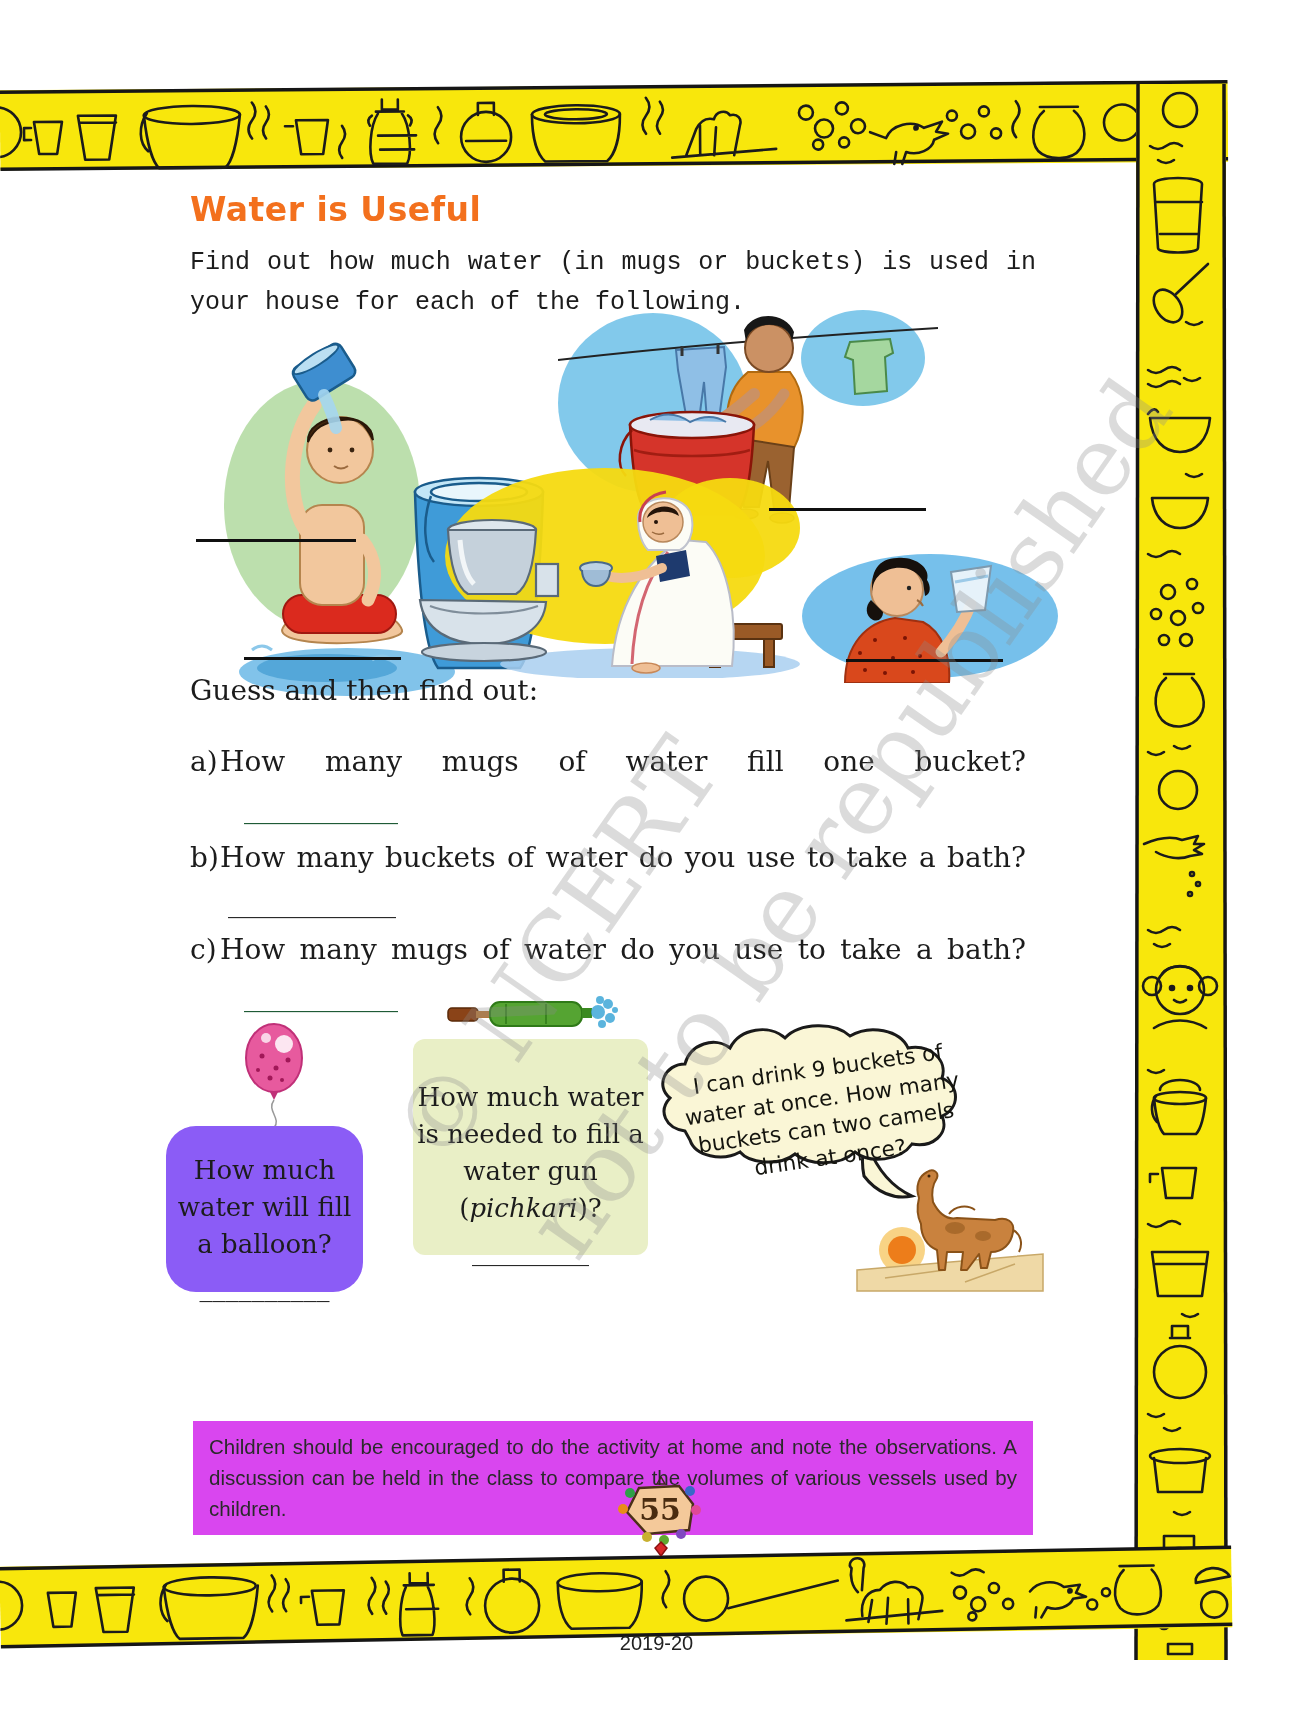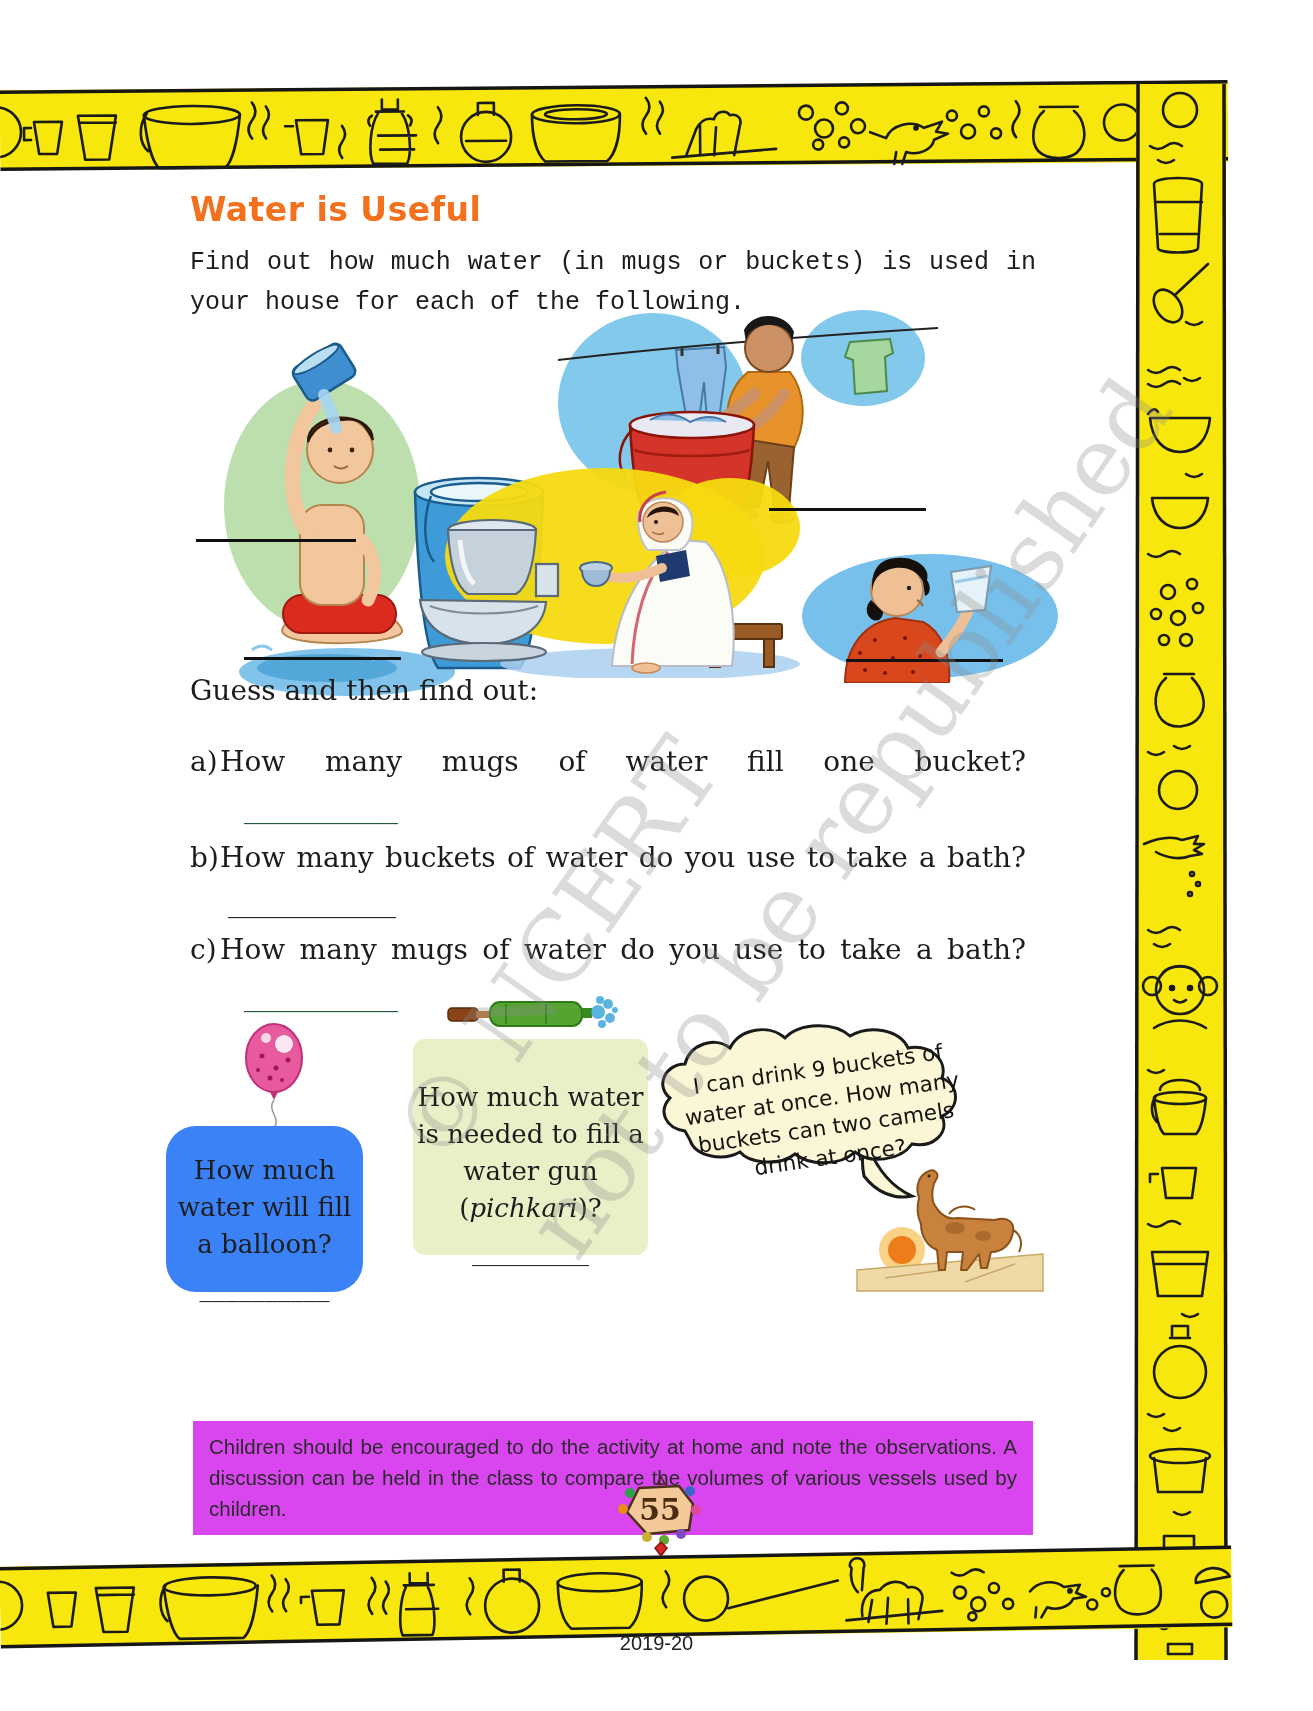--- a/index.html
+++ b/index.html
@@ -19,21 +19,21 @@
   #q-a{top:740px;} #q-b{top:836px;} #q-c{top:928px;}
   .blank{position:absolute;font-size:28px;color:#14532d;}
   #blank-a{left:244px;top:792px;} #blank-c{left:244px;top:980px;}
   .inline-blank{margin-left:8px;}
   .ans-line{position:absolute;height:0;border-top:3px solid #101010;}
   #line1{left:196px;top:539px;width:160px;}
   #line2{left:769px;top:508px;width:157px;}
   #line3{left:244px;top:657px;width:157px;}
   #line4{left:846px;top:659px;width:157px;}
   .rbox{position:absolute;text-align:center;font-size:26px;line-height:1.42;color:#1c1c1c;}
-  #balloon-box{left:166px;top:1126px;width:197px;height:140px;background:#3b82f6;border-radius:30px;padding-top:26px;}
+  #balloon-box{left:166px;top:1126px;width:197px;height:140px;background:#8b5cf6;border-radius:30px;padding-top:26px;}
   #gun-box{left:413px;top:1039px;width:235px;height:176px;background:#E9EFC6;border-radius:12px;padding-top:40px;}
   .box-blank{display:block;margin-top:6px;font-size:26px;color:#111;}
   .bubble-text{position:absolute;left:678px;top:1054px;width:292px;transform:rotate(-8deg);
         font-family:"DejaVu Sans","Liberation Sans",sans-serif;font-size:21.5px;font-weight:500;
         line-height:1.38;text-align:center;color:#14140e;}
   .note{position:absolute;left:193px;top:1421px;width:808px;background:#d946ef;padding:11px 16px;
         font-family:"Liberation Sans","DejaVu Sans",sans-serif;font-size:20.5px;line-height:1.5;
         color:#2a2a2a;text-align:justify;}
   .year{position:absolute;left:0;top:1632px;width:1313px;text-align:center;
         font-family:"Liberation Sans",sans-serif;font-size:20px;color:#222;}

